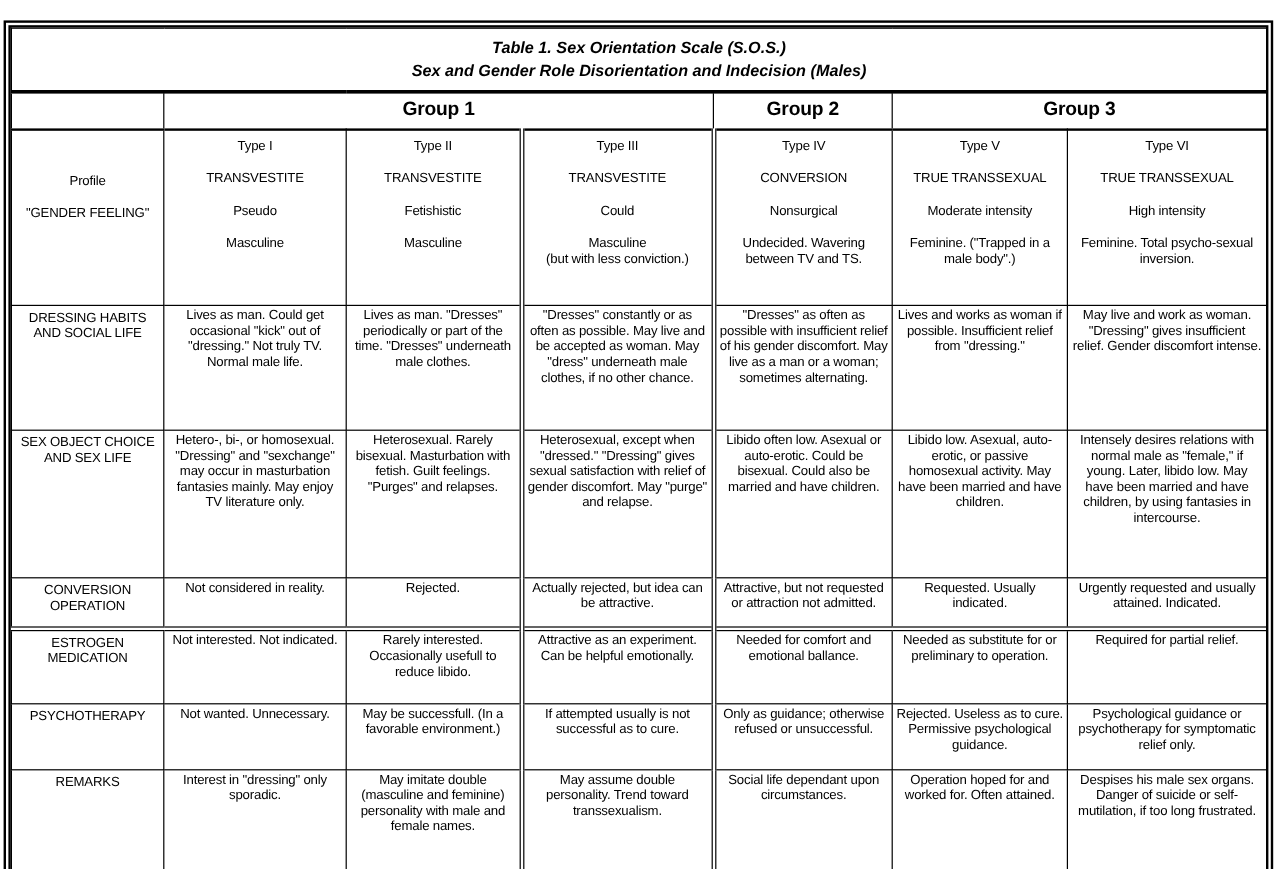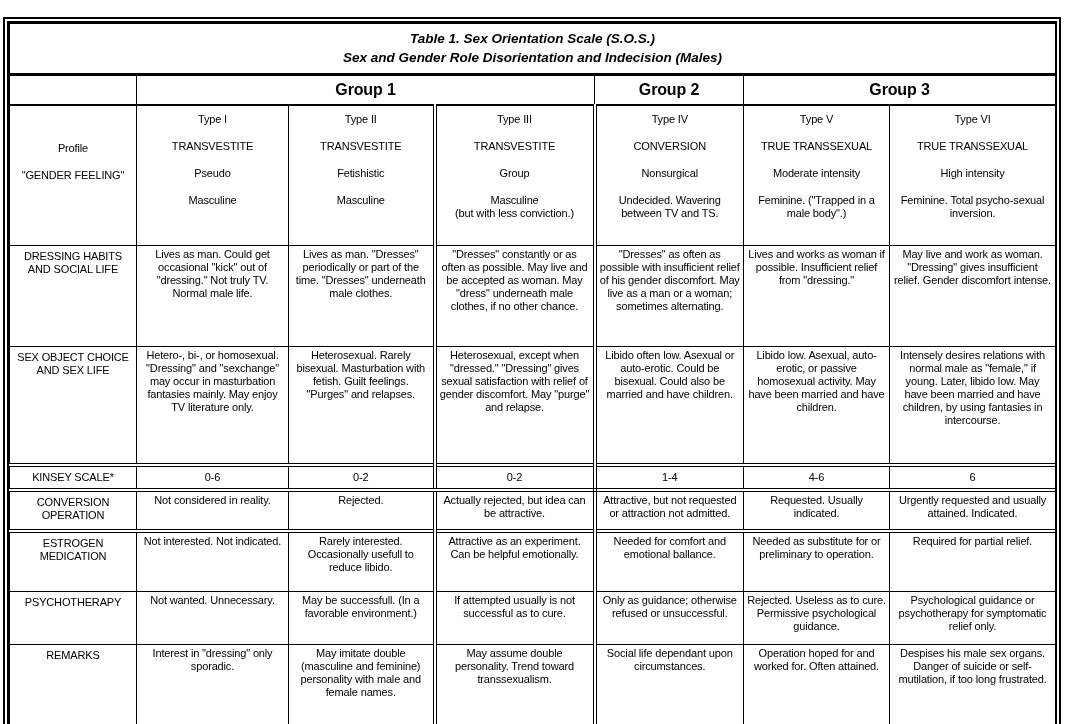--- a/index.html
+++ b/index.html
@@ -88,21 +88,21 @@
     </td>
     <td class="profile-cell">
       <div>Type II</div>
       <div>TRANSVESTITE</div>
       <div>Fetishistic</div>
       <div>Masculine</div>
     </td>
     <td class="profile-cell colIII">
       <div>Type III</div>
       <div>TRANSVESTITE</div>
-      <div>Group</div>
+      <div>Could</div>
       <div>Masculine
 (but with less conviction.)</div>
     </td>
     <td class="profile-cell">
       <div>Type IV</div>
       <div>CONVERSION</div>
       <div>Nonsurgical</div>
       <div>Undecided. Wavering between TV and TS.</div>
     </td>
     <td class="profile-cell">
@@ -156,41 +156,20 @@
             <div>Libido often low. Asexual or auto-erotic. Could be bisexual. Could also be married and have children.</div>
           </td>
     <td>
             <div>Libido low. Asexual, auto-erotic, or passive homosexual activity. May have been married and have children.</div>
           </td>
     <td>
             <div>Intensely desires relations with normal male as "female," if young. Later, libido low. May have been married and have children, by using fantasies in intercourse.</div>
           </td>
   </tr>
 
-  <tr class="kinsey-row">
-    <td>KINSEY SCALE*</td>
-    <td>
-            <div>0-6</div>
-          </td>
-    <td>
-            <div>0-2</div>
-          </td>
-    <td class="colIII">
-            <div>0-2</div>
-          </td>
-    <td>
-            <div>1-4</div>
-          </td>
-    <td>
-            <div>4-6</div>
-          </td>
-    <td>
-            <div>6</div>
-          </td>
-  </tr>
 
   <tr class="r-conv">
     <td class="rowhead">CONVERSION OPERATION</td>
     <td>
             <div>Not considered in reality.</div>
           </td>
     <td>
             <div>Rejected.</div>
           </td>
     <td class="colIII">

